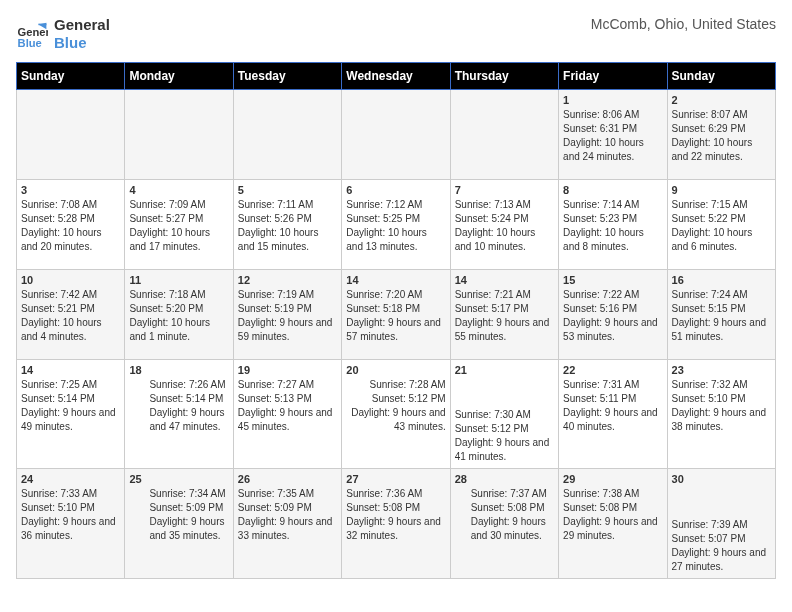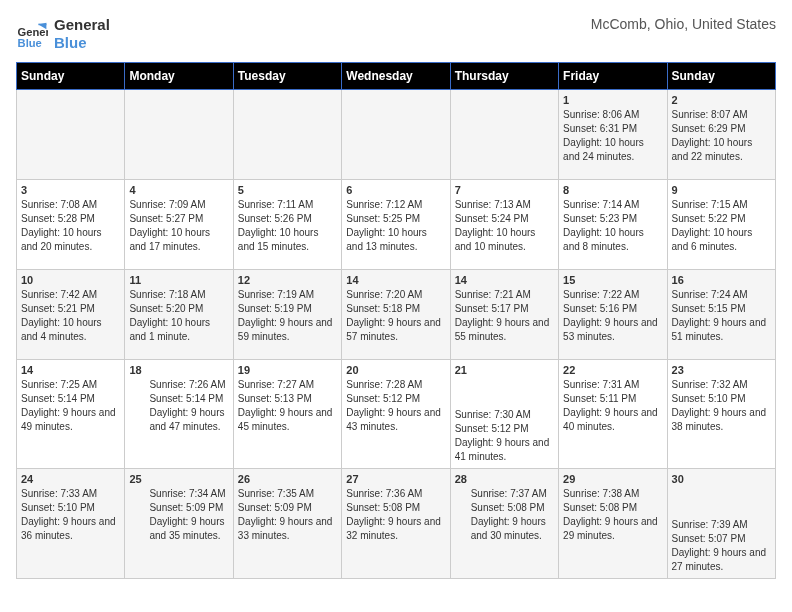--- a/index.html
+++ b/index.html
@@ -234,21 +234,21 @@
 Daylight: 9 hours and 47 minutes.</div>
         </td>
         <td>
           <span class="day-num">19</span>
           <div class="day-info" style="white-space: pre-line;">Sunrise: 7:27 AM
 Sunset: 5:13 PM
 Daylight: 9 hours and 45 minutes.</div>
         </td>
         <td>
           <span class="day-num">20</span>
-          <div class="day-info" style="white-space: pre-line;">Sunrise: 7:28 AM
+          <div class="day-info" style="white-space: pre-line; text-align: right;">Sunrise: 7:28 AM
 Sunset: 5:12 PM
 Daylight: 9 hours and 43 minutes.</div>
         </td>
         <td>
           <span class="day-num">21</span>
           <div class="day-info" style="white-space: pre-line; margin-top: 32px;">Sunrise: 7:30 AM
 Sunset: 5:12 PM
 Daylight: 9 hours and 41 minutes.</div>
         </td>
         <td>

